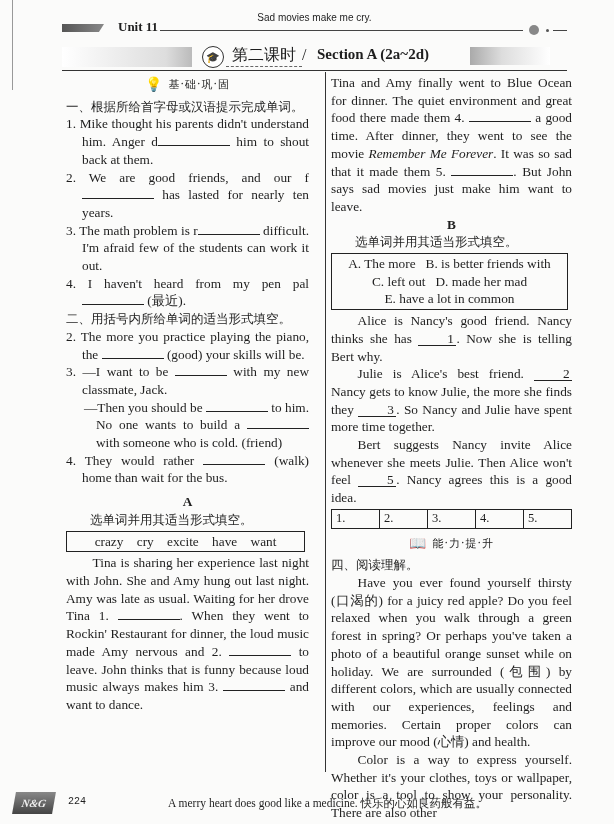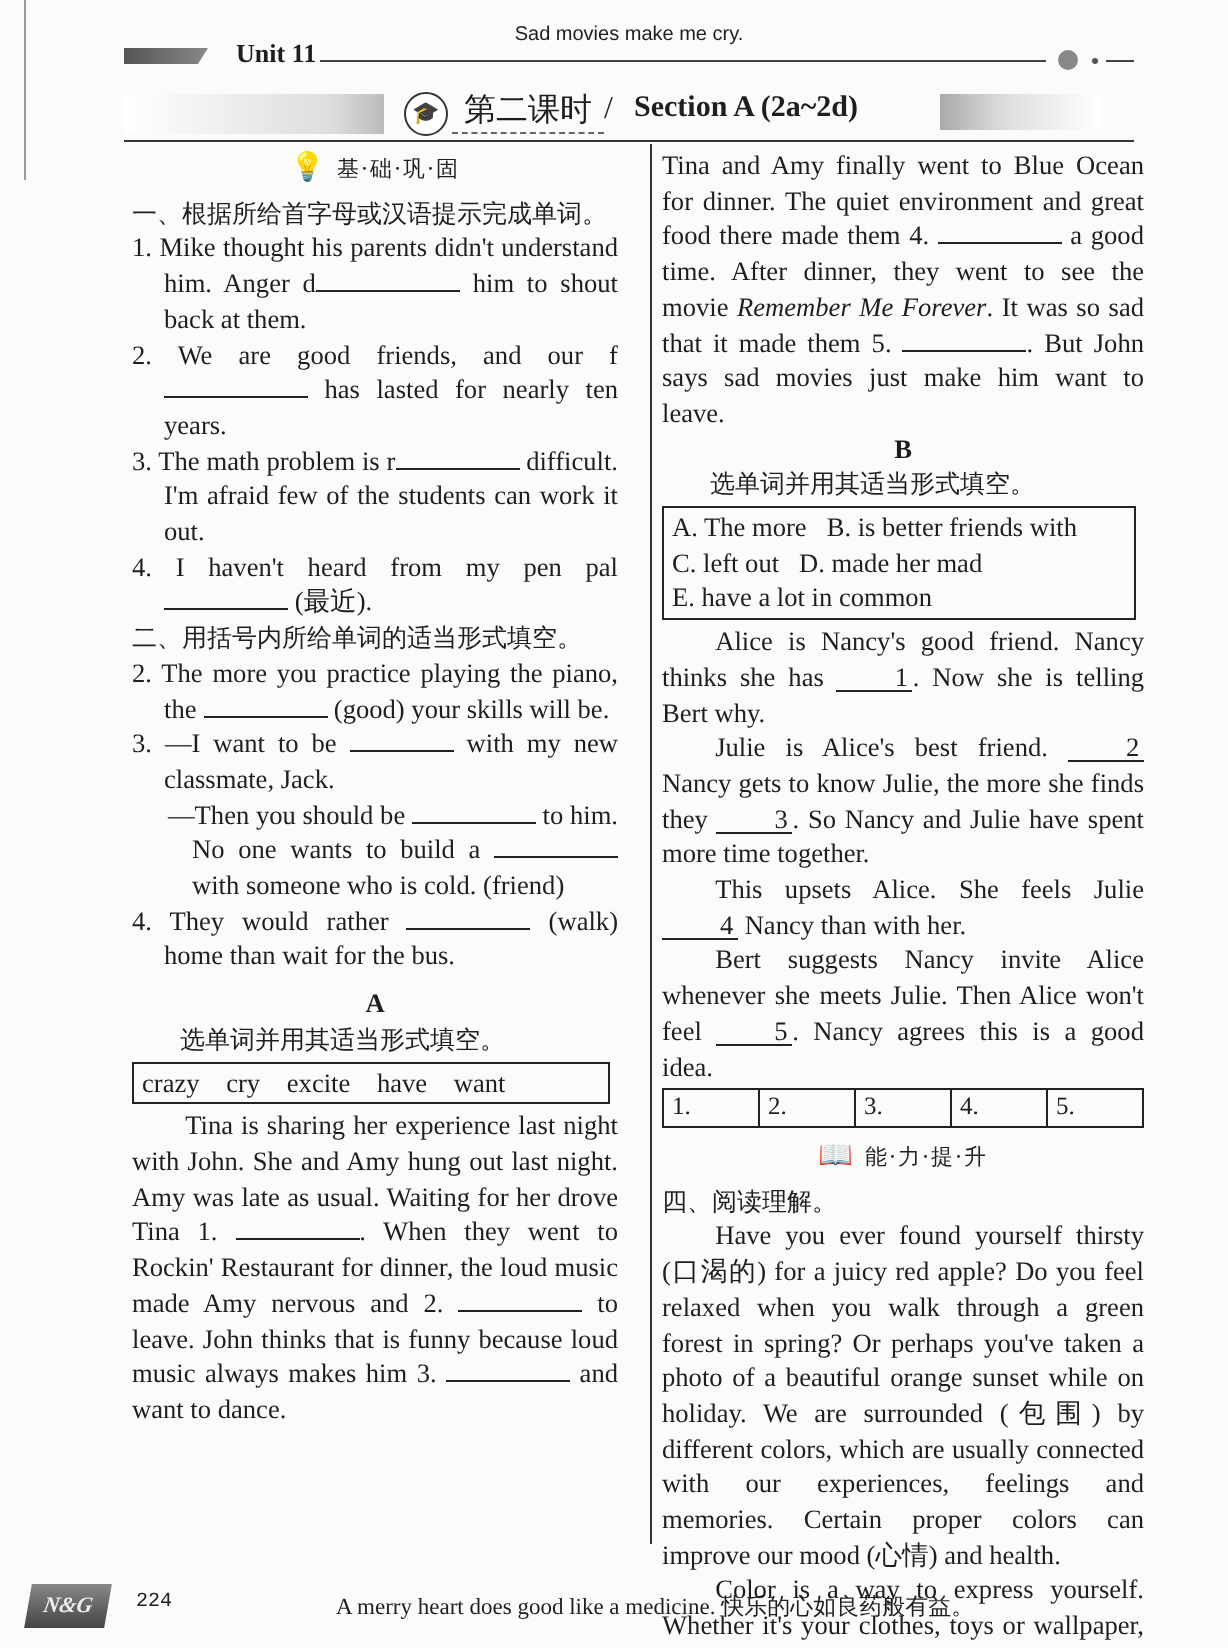--- a/index.html
+++ b/index.html
@@ -33,21 +33,21 @@
   .zh { font-family:"DejaVu Sans",sans-serif; font-size:12.5px; }
   .q { padding-left:16px; text-indent:-16px; text-align:justify; margin:0; }
   .sub2 { padding-left:30px; text-indent:-12px; margin:0; text-align:justify; }
   .p { text-indent:2em; text-align:justify; margin:0; }
   .blank { display:inline-block; border-bottom:1px solid #222; height:12px; vertical-align:baseline; }
   .b60 { width:62px; } .b72 { width:72px; } .b50 { width:52px; }
   .ans { display:inline-block; width:38px; border-bottom:1px solid #222; text-align:center; line-height:13px; }
   .badge { display:inline-flex; align-items:center; gap:6px; margin:2px 0 4px 0; }
   .badge .ic { font-size:14px; }
   .badge .txt { font-family:"DejaVu Serif",serif; font-size:11px; letter-spacing:1px; }
-  .box { border:1px solid #222; text-align:left; margin:2px 4px 2px 0; padding:1px 4px; }
+  .box { border:1px solid #222; text-align:center; margin:2px 4px 2px 0; padding:1px 4px; }
   .box.words { word-spacing:10px; }
   .tag { display:inline-block; border:1.5px solid #222; border-radius:3px; padding:0 4px; font-weight:bold; font-size:12px; margin-left:2px; }
   table.ans5 { width:100%; border-collapse:collapse; margin:2px 0 4px 0; }
   table.ans5 td { border:1px solid #222; padding:0 4px; font-size:12.5px; height:16px; }
   
   .ftr { position:absolute; left:12px; top:794px; width:600px; height:24px; }
   .ftr .logo { position:absolute; left:2px; top:-2px; width:40px; height:22px;
                background:linear-gradient(180deg,#888,#444); font-style:italic; font-weight:bold; color:#eee; font-size:11px; text-align:center; line-height:22px; transform:skewX(-10deg); }
   .ftr .pg { position:absolute; left:56px; top:2px; font-family:Liberation Mono, monospace; font-size:10px; }
   .ftr .motto { position:absolute; left:156px; top:2px; font-size:11.5px; }
@@ -108,21 +108,20 @@
   <p class="p" style="text-indent:0"><span>Tina and Amy finally went to Blue Ocean for dinner. The quiet environment and great food there made them 4. </span><span class="blank b60"></span><span> a good time. After dinner, they went to see the movie </span><i>Remember Me Forever</i><span>. It was so sad that it made them 5. </span><span class="blank b60"></span><span>. But John says sad movies just make him want to leave.</span></p>
   <div class="center" style="font-weight:bold">B</div>
   <div class="zh" style="padding-left:24px">选单词并用其适当形式填空。</div>
   <div class="box">
     <div><span>A. The more</span>&nbsp;&nbsp;&nbsp;<span>B. is better friends with</span></div>
     <div><span>C. left out</span>&nbsp;&nbsp;&nbsp;<span>D. made her mad</span></div>
     <div><span>E. have a lot in common</span></div>
   </div>
   <p class="p"><span>Alice is Nancy's good friend. Nancy thinks she has </span><span class="ans">1</span><span>. Now she is telling Bert why.</span></p>
   <p class="p"><span>Julie is Alice's best friend. </span><span class="ans">2</span><span> Nancy gets to know Julie, the more she finds they </span><span class="ans">3</span><span>. So Nancy and Julie have spent more time together.</span></p>
-  <p class="p"><span>This upsets Alice. She feels Julie </span><span class="ans">4</span><span> Nancy than with her.</span></p>
   <p class="p"><span>Bert suggests Nancy invite Alice whenever she meets Julie. Then Alice won't feel </span><span class="ans">5</span><span>. Nancy agrees this is a good idea.</span></p>
   <table class="ans5">
     <tbody>
         <tr>
       <td>1.</td>
       <td>2.</td>
       <td>3.</td>
       <td>4.</td>
       <td>5.</td>
     </tr>

